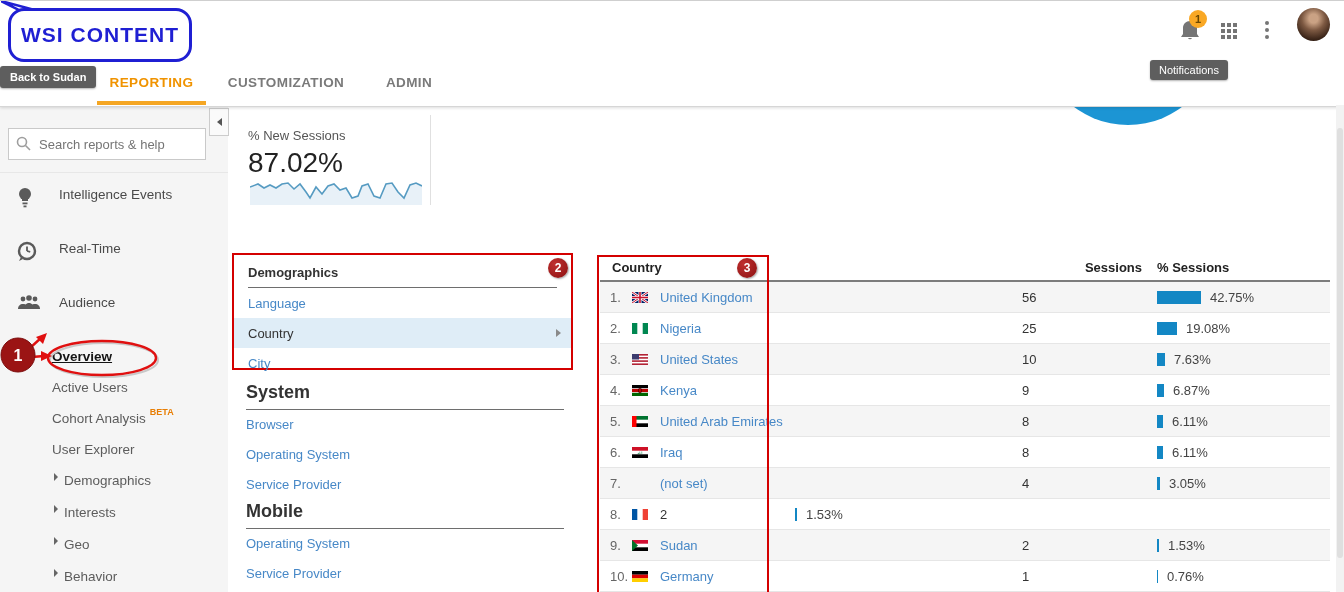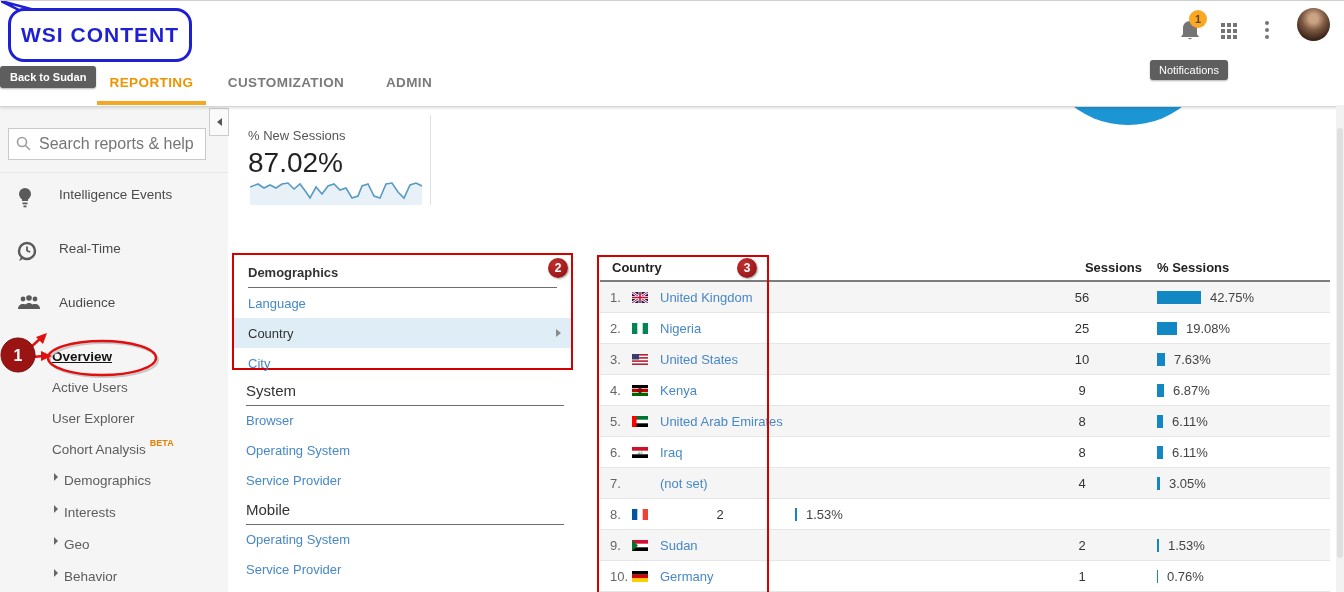--- a/index.html
+++ b/index.html
@@ -29,21 +29,21 @@
   .grid-icon span{background:#757575;}
   .dots-icon{left:1265px;top:20px;width:4px;height:22px;display:flex;flex-direction:column;gap:3px;}
   .dots-icon span{width:4px;height:4px;border-radius:50%;background:#757575;}
   .avatar{left:1297px;top:7px;width:33px;height:33px;border-radius:50%;
           background:radial-gradient(circle at 50% 32%,#caa284 16%,#7d5942 42%,#3a2418 75%,#1d120b 100%);}
   
   .sidebar{position:absolute;left:0;top:105px;width:228px;height:487px;background:#f5f5f5;z-index:3;}
   .search-wrap{position:absolute;left:8px;top:23px;width:196px;height:30px;background:#fff;border:1px solid #c9c9c9;}
   .search-wrap svg{position:absolute;left:7px;top:7px;}
   .search-wrap input{position:absolute;left:28px;top:0;width:160px;height:28px;border:0;outline:0;
-                     font-size:16px;color:#666;background:transparent;font-family:inherit;}
+                     font-size:13px;color:#666;background:transparent;font-family:inherit;}
   .collapse-btn{position:absolute;left:209px;top:3px;width:18px;height:26px;background:#fafafa;
                 border:1px solid #ccc;display:flex;align-items:center;justify-content:center;cursor:pointer;}
   .collapse-btn i{width:0;height:0;border-right:5px solid #555;border-top:4px solid transparent;border-bottom:4px solid transparent;}
   .search-divider{position:absolute;left:0;top:67px;width:228px;border-bottom:1px solid #e7e7e7;}
   .menu{position:absolute;left:0;top:82px;width:228px;}
   .side-item{display:flex;align-items:flex-start;font-size:13.5px;color:#5c5c5c;cursor:pointer;}
   .side-item.section{height:54px;padding-left:17px;color:#4a4a4a;}
   .side-item.section .ic{width:25px;display:flex;justify-content:flex-start;}
   .side-item.section .lbl{margin-left:17px;}
   .side-item.sub{height:31px;padding-left:52px;}
@@ -61,37 +61,37 @@
   
   .demo-card{position:absolute;left:232px;top:253px;width:337px;height:113px;background:#fff;
              border:2px solid #d40000;z-index:5;}
   .demo-title{padding:10px 14px 7px;font-size:13px;font-weight:bold;color:#333;}
   .demo-hr{margin:0 14px;border-bottom:1px solid #6e6e6e;}
   .demo-item{height:30px;display:flex;align-items:center;padding-left:14px;font-size:13px;color:#4788c7;cursor:pointer;position:relative;}
   .demo-item.selected{background:#dfedf7;color:#333;}
   .demo-item.selected .chev{position:absolute;right:10px;width:0;height:0;
         border-left:5px solid #8a8a8a;border-top:4px solid transparent;border-bottom:4px solid transparent;}
   .panel{position:absolute;left:246px;width:318px;z-index:2;}
-  .panel .ptitle{font-size:15px;font-weight:normal;color:#333;padding-bottom:6px;border-bottom:1px solid #6e6e6e;}
+  .panel .ptitle{font-size:18px;font-weight:bold;color:#333;padding-bottom:6px;border-bottom:1px solid #6e6e6e;}
   .panel a.plink{display:block;line-height:30px;font-size:13px;color:#4788c7;text-decoration:none;cursor:pointer;}
   .panel-system{top:382px;}
   .panel-mobile{top:501px;}
   
   .ctable{position:absolute;left:600px;top:255px;width:730px;z-index:2;}
   .thead{display:flex;align-items:center;height:25px;border-bottom:2px solid #7c7c7c;font-weight:bold;font-size:13px;color:#222;}
   .th-country{padding-left:12px;flex:1;}
   .th-sessions{width:120px;text-align:right;}
   .th-pct{width:173px;padding-left:15px;}
   .trow{display:flex;align-items:center;height:30px;border-bottom:1px solid #e6e6e6;font-size:13px;}
   .trow:nth-child(odd){background:#f5f5f5;}
   .c-rank{width:22px;padding-left:10px;color:#666;}
   .c-flag{width:28px;display:flex;align-items:center;}
   .c-flag svg{display:block;}
   .c-name{flex:1;color:#4788c7;cursor:pointer;}
-  .c-sess{width:120px;text-align:center;color:#333;}
+  .c-sess{width:120px;text-align:left;color:#333;}
   .c-pct{width:173px;padding-left:15px;display:flex;align-items:center;color:#444;}
   .bar{height:13px;background:#1387c4;}
   .pct-txt{margin-left:9px;}
   
   .redbox-table{position:absolute;left:597px;top:255px;width:168px;height:335px;border:2px solid #d40000;
                 z-index:6;pointer-events:none;}
   .num-badge{position:absolute;width:20px;height:20px;border-radius:50%;z-index:7;
              background:radial-gradient(circle at 35% 30%,#c03030,#8a0f0f);color:#fff;
              font-size:12px;font-weight:bold;text-align:center;line-height:20px;box-shadow:1px 1px 2px rgba(0,0,0,.35);}
   .badge2{left:548px;top:258px;}
@@ -198,25 +198,25 @@
           </span>
           <span class="lbl">Audience</span>
         </div>
         <div class="side-item sub selected">
           <span class="lbl">Overview</span>
         </div>
         <div class="side-item sub">
           <span class="lbl">Active Users</span>
         </div>
         <div class="side-item sub">
-          <span class="lbl">User Explorer</span>
-        </div>
-        <div class="side-item sub">
           <span class="lbl">Cohort Analysis</span>
           <span class="beta">BETA</span>
+        </div>
+        <div class="side-item sub">
+          <span class="lbl">User Explorer</span>
         </div>
         <div class="side-item expand">
           <span class="tri"></span>
           <span class="lbl">Demographics</span>
         </div>
         <div class="side-item expand">
           <span class="tri"></span>
           <span class="lbl">Interests</span>
         </div>
         <div class="side-item expand">

